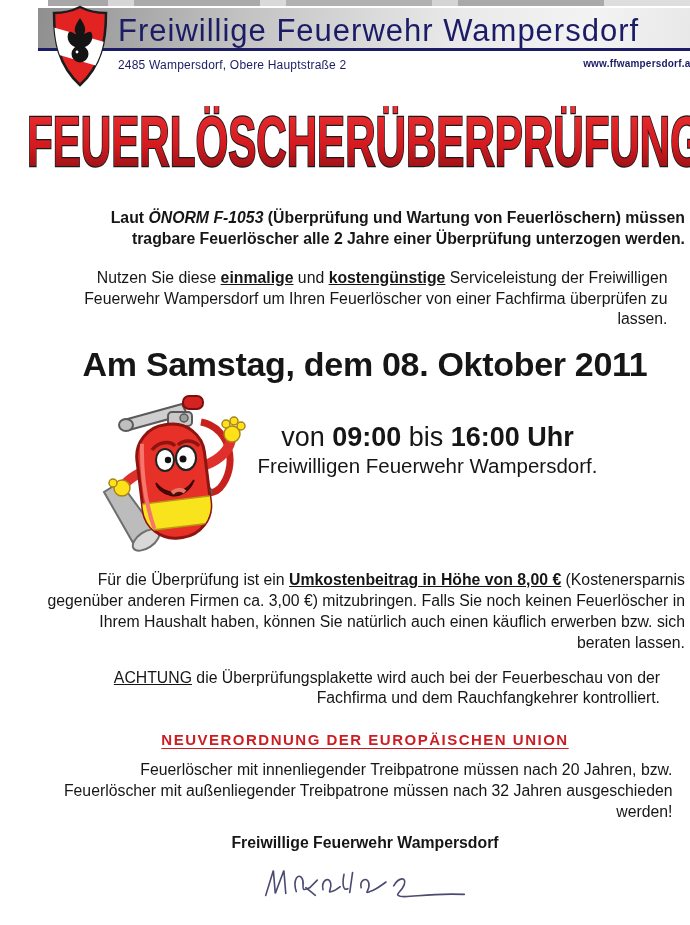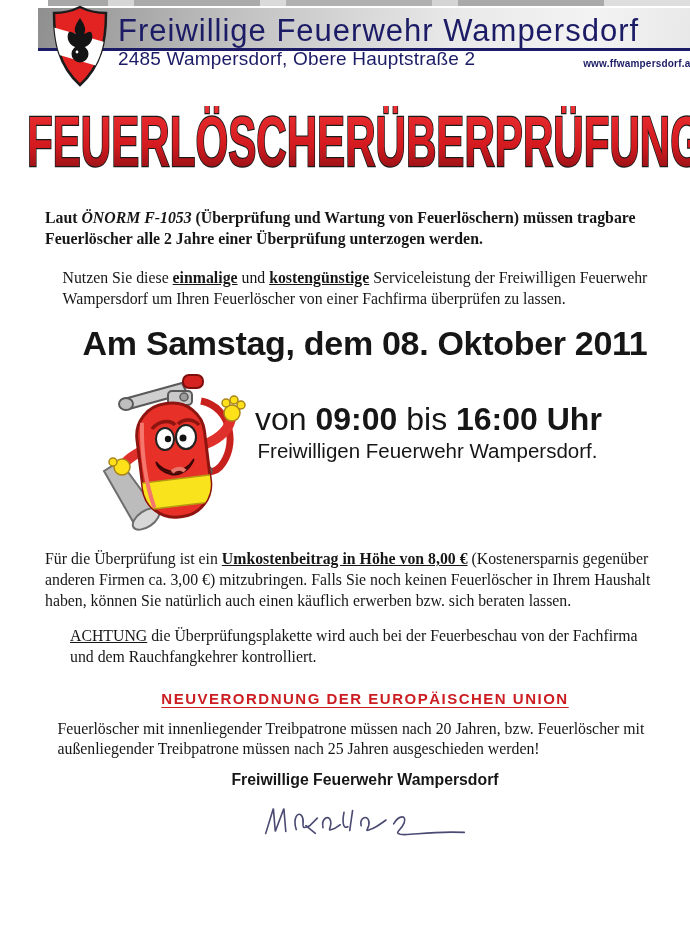--- a/index.html
+++ b/index.html
@@ -16,37 +16,37 @@
   .band{
     position:absolute;left:18px;right:0;top:8px;height:40px;
     background:linear-gradient(100deg,#8f8f8f 0%,#c2c2c2 30%,#e9e9e9 62%,#f3f3f3 82%,#e6e6e6 100%);
   }
   .rule{position:absolute;left:18px;right:0;top:48px;height:3px;background:var(--navy,#1c1c66);}
   .logo{position:absolute;left:29px;top:4px;z-index:3;}
   .org{
     position:absolute;left:98px;top:13px;z-index:2;white-space:nowrap;
     font-size:31px;letter-spacing:1px;color:var(--navy,#1c1c66);
   }
-  .addr{position:absolute;left:98px;top:48px;font-size:19px;letter-spacing:.2px;color:var(--navy,#1c1c66);}
+  .addr{position:absolute;left:98px;top:58px;font-size:12px;letter-spacing:.2px;color:var(--navy,#1c1c66);}
   .web{position:absolute;right:16px;top:58px;font-size:10px;letter-spacing:.2px;color:var(--navy,#1c1c66);font-weight:bold;}
   
   .big-title{display:block;margin:12px auto 0;}
   
-  .para{margin:0 auto;text-align:left;font-size:15.8px;line-height:1.32;font-family:Liberation Serif, serif;}
+  .para{margin:0 auto;text-align:right;font-size:15.8px;line-height:1.32;}
   .p1{width:640px;margin-top:30px;font-weight:bold;}
   .p1 .norm{font-style:italic;}
   .p2{width:605px;margin-top:18px;}
   .b{font-weight:bold;}
   .u{text-decoration:underline;}
   .date{margin-top:15px;text-align:center;font-weight:bold;font-size:34px;letter-spacing:-.3px;white-space:nowrap;}
   
   .event{display:flex;align-items:flex-start;margin-top:4px;height:168px;}
   .mascot{margin-left:60px;flex:0 0 172px;}
   .event-right{width:345px;margin-left:3px;text-align:center;}
-  .time{margin-top:34px;font-size:32px;white-space:nowrap;}
+  .time{margin-top:34px;font-size:27px;white-space:nowrap;}
   .loc{font-size:20.5px;line-height:1.28;}
   .loc-first{margin-top:24px;}
   
   .cost{width:640px;margin-top:14px;}
   .achtung{width:590px;margin-top:14px;}
   .eu-head{
     margin-top:22px;text-align:center;font-size:15px;font-weight:bold;letter-spacing:1.5px;
     color:var(--accentRed,#cc1d22);text-decoration:underline;text-underline-offset:3px;white-space:nowrap;
   }
   .eu-body{width:615px;margin-top:12px;}
@@ -150,21 +150,21 @@
       <div class="time"><span>von </span><span class="b">09:00</span><span> bis </span><span class="b">16:00 Uhr</span></div>
       <div class="loc">Freiwilligen Feuerwehr Wampersdorf.</div>
     </div>
   </div>
 
   <p class="para cost"><span>Für die Überprüfung ist ein </span><span class="b u">Umkostenbeitrag in Höhe von 8,00 €</span><span> (Kostenersparnis gegenüber anderen Firmen ca. 3,00 €) mitzubringen. Falls Sie noch keinen Feuerlöscher in Ihrem Haushalt haben, können Sie natürlich auch einen käuflich erwerben bzw. sich beraten lassen.</span></p>
 
   <p class="para achtung"><span class="u">ACHTUNG</span><span> die Überprüfungsplakette wird auch bei der Feuerbeschau von der Fachfirma und dem Rauchfangkehrer kontrolliert.</span></p>
 
   <div class="eu-head">NEUVERORDNUNG DER EUROPÄISCHEN UNION</div>
-  <p class="para eu-body">Feuerlöscher mit innenliegender Treibpatrone müssen nach 20 Jahren, bzw. Feuerlöscher mit außenliegender Treibpatrone müssen nach 25 Jahren ausgeschieden werden!</p>
+  <p class="para eu-body">Feuerlöscher mit innenliegender Treibpatrone müssen nach 20 Jahren, bzw. Feuerlöscher mit außenliegender Treibpatrone müssen nach 32 Jahren ausgeschieden werden!</p>
 
   <div class="closing">
     <div>Freiwillige Feuerwehr Wampersdorf</div>
   </div>
 
   <svg class="sig-svg" width="220" height="42" viewBox="0 0 220 44">
     <g fill="none" stroke="var(--inkBlue,#4a4a72)" stroke-width="1.7" stroke-linecap="round">
       <path d="M6,36 L14,10 L16,34 L25,10 L27,34"></path>
       <path d="M38,32 C34,20 40,12 44,18 C48,24 40,34 52,28 L60,20"></path>
       <path d="M48,28 L58,36"></path>

